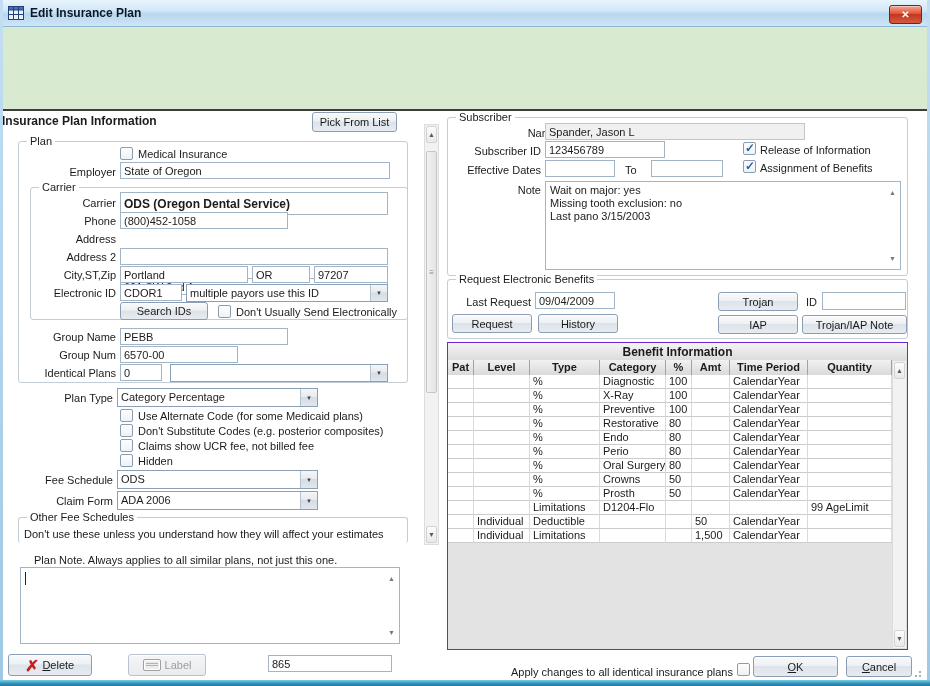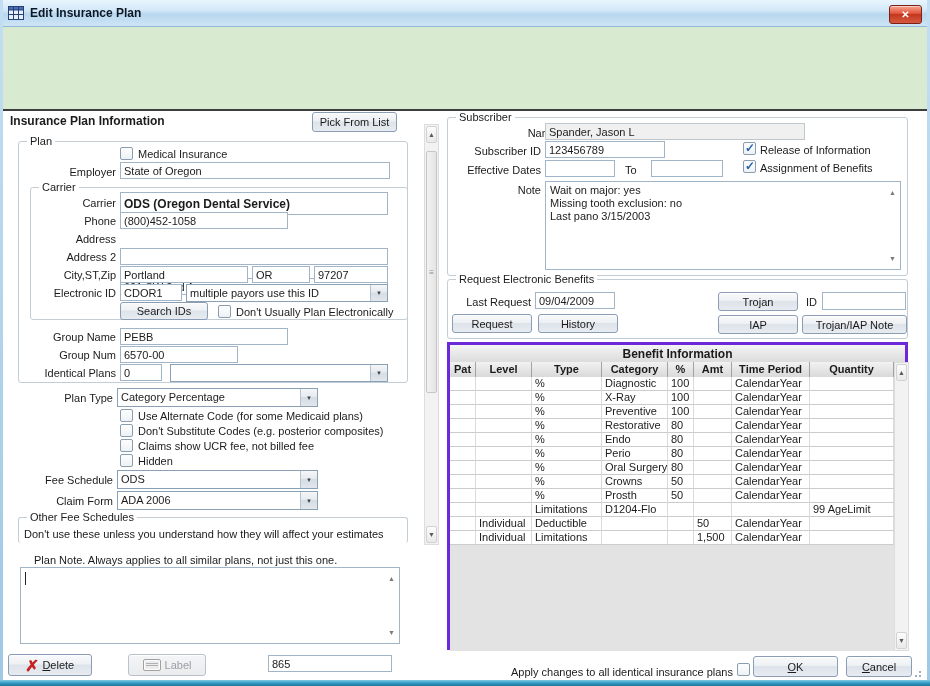--- a/index.html
+++ b/index.html
@@ -56,21 +56,21 @@
        font-size:7px;color:#5a5a5a;background:linear-gradient(180deg,#fcfcfc,#e9e9e9);border:1px solid #d2d2d2;
        border-radius:2px;cursor:pointer;}
   .vsb-thumb{position:absolute;left:1px;right:1px;background:linear-gradient(90deg,#f2f2f2,#e4e4e4);
        border:1px solid #c6c6c6;border-radius:2px;cursor:grab;display:flex;align-items:center;justify-content:center;
        font-size:8px;color:#8a8a8a;letter-spacing:0;}
   .mini-arrow{position:absolute;font-size:7px;color:#7a7a7a;cursor:pointer;}
   
   .listbox{position:absolute;background:#fff;border:1px solid #8aa0b5;box-sizing:border-box;}
   
   :root{--btcols:26px 56px 70px 66px 26px 38px 78px 84px;}
-  .bt-panel{position:absolute;border:3px solid #6d28d9;background:#fff;box-sizing:border-box;}
+  .bt-panel{position:absolute;border:1px solid #6d28d9;background:#fff;box-sizing:border-box;}
   .bt-title{position:absolute;left:0;right:0;top:0;height:17px;display:flex;align-items:center;justify-content:center;
        font-weight:bold;font-size:12px;background:linear-gradient(180deg,#f4f4f4,#dcdcdc);border-bottom:1px solid #a8a8a8;}
   .bt-header{position:absolute;left:0;top:17px;height:15px;display:grid;grid-template-columns:var(--btcols);
        background:linear-gradient(180deg,#f2f2f2,#d9d9d9);border-bottom:1px solid #9a9a9a;}
   .bt-hcell{font-weight:bold;text-align:center;line-height:15px;border-right:1px solid #a2a2a2;overflow:hidden;white-space:nowrap;}
   .bt-rows{position:absolute;left:0;top:32px;width:444px;}
   .bt-row{display:grid;grid-template-columns:var(--btcols);height:14px;background:#fff;cursor:pointer;}
   .bt-cell{border-right:1px solid #dadada;border-bottom:1px solid #cccccc;padding:0 3px;line-height:13px;
        overflow:hidden;white-space:nowrap;}
   .bt-filler{position:absolute;left:0;width:444px;background:#e3e3e3;}
@@ -136,21 +136,21 @@
       <span class="txt" style="left:212px;top:4px;">Ded Used:  0.00</span>
     </div>
 
     <button class="btn" style="left:10px;top:90px;width:76px;height:17px;">
         <span>Drop</span>
       </button>
     <span class="txt" style="left:100px;top:94px;">Drop a plan when a patient changes carriers or is no longer covered.  This does not delete the plan.</span>
   </div>
 
   <div class="layer">
-    <span class="txt b12" style="left:10px;top:115px;">Insurance Plan Information</span>
+    <span class="txt b12" style="left:2px;top:115px;">Insurance Plan Information</span>
     <button class="btn" style="left:312px;top:112px;width:85px;height:20px;">
         <span>Pick From List</span>
       </button>
 
     <div class="grp" style="left:18px;top:141px;width:390px;height:242px;">
       <span class="leg">Plan</span>
     </div>
     <span class="cb" style="left:120px;top:147px;"></span>
     <span class="txt" style="left:138px;top:148px;">Medical Insurance</span>
 
@@ -182,21 +182,21 @@
     <input class="inp" style="left: 120px; top: 284px; width: 62px;" value="CDOR1">
     <div class="combo" style="left:186px;top:284px;width:202px;height:18px;">
       <span class="combo-val">multiple payors use this ID</span>
       <span class="combo-btn">▼</span>
     </div>
 
     <button class="btn" style="left:120px;top:302px;width:88px;height:18px;">
         <span>Search IDs</span>
       </button>
     <span class="cb" style="left:218px;top:305px;"></span>
-    <span class="txt" style="left:236px;top:306px;">Don't Usually Plan Electronically</span>
+    <span class="txt" style="left:236px;top:306px;">Don't Usually Send Electronically</span>
 
     <span class="lbl" style="left:0;width:116px;top:331px;">Group Name</span>
     <input class="inp" style="left: 120px; top: 328px; width: 168px;" value="PEBB">
 
     <span class="lbl" style="left:0;width:116px;top:349px;">Group Num</span>
     <input class="inp" style="left: 120px; top: 346px; width: 118px;" value="6570-00">
 
     <span class="lbl" style="left:0;width:116px;top:367px;">Identical Plans</span>
     <input class="inp" style="left: 120px; top: 364px; width: 42px;" value="0">
     <div class="combo" style="left:170px;top:364px;width:218px;height:18px;">

